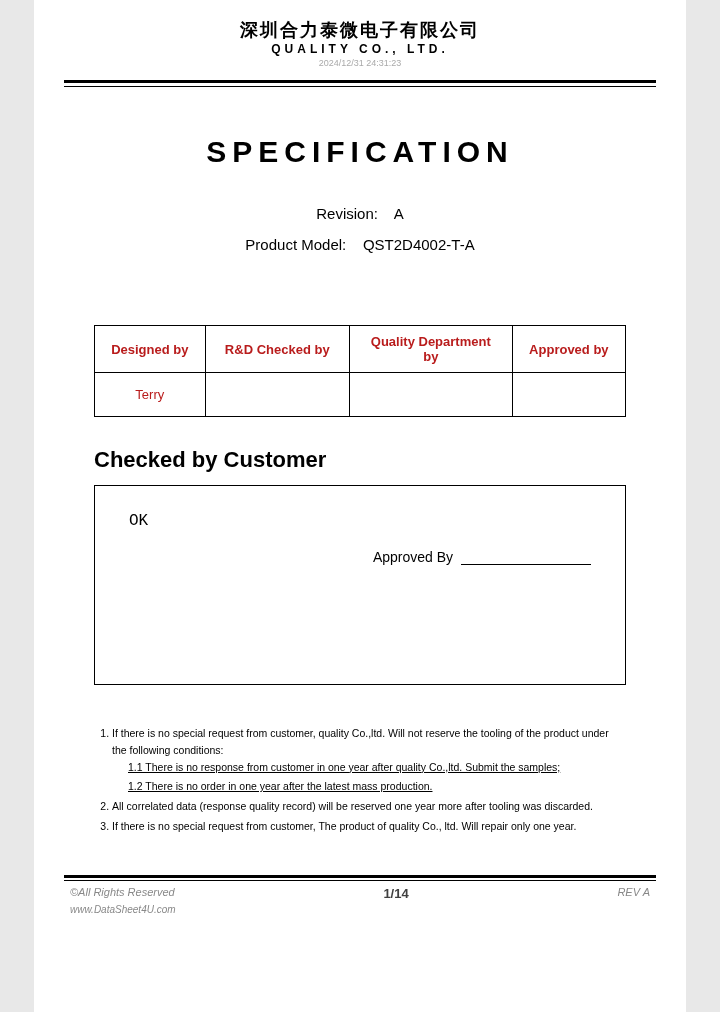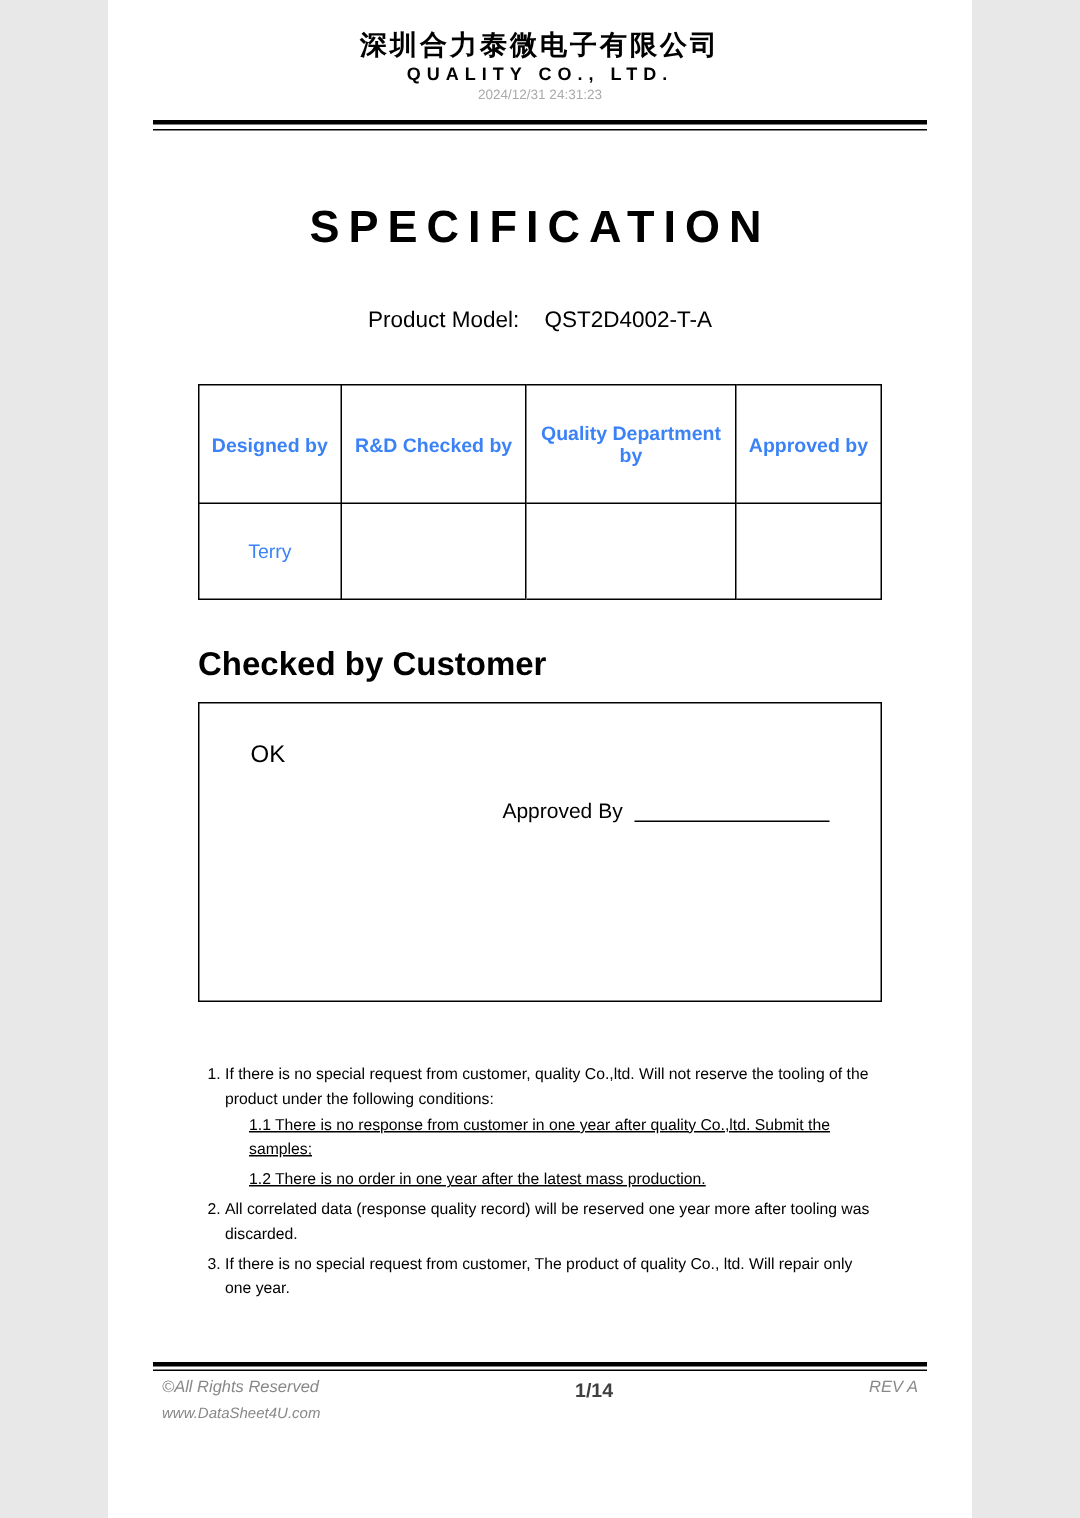--- a/index.html
+++ b/index.html
@@ -5,21 +5,21 @@
     * { margin: 0; padding: 0; box-sizing: border-box; }
     body {
       background: #e8e8e8;
       display: flex;
       justify-content: center;
       align-items: flex-start;
       min-height: 100vh;
       font-family: Arial, sans-serif;
     }
     .page {
-      width: 576px;
+      width: 652px;
       min-height: 1012px;
       background: #fff;
       position: relative;
       padding: 0;
     }
     .header-section {
       text-align: center;
       padding-top: 18px;
       padding-bottom: 6px;
     }
@@ -62,41 +62,41 @@
     }
     .revision-row {
       text-align: center;
       font-size: 15px;
       margin-bottom: 14px;
       color: #000;
     }
     .product-model-row {
       text-align: center;
       font-size: 15px;
-      margin-bottom: 34px;
+      margin-bottom: 72px;
       color: #000;
     }
     .spec-label {
       font-weight: normal;
     }
     .spec-value {
       font-weight: normal;
     }
     
     .approval-table {
       width: 100%;
       border-collapse: collapse;
       margin-bottom: 30px;
     }
     .approval-table th, .approval-table td {
       border: 1.5px solid #000;
       text-align: center;
-      padding: 24px 6px;
+      padding: 8px 6px;
       font-size: 13px;
-      color: #3b82f6;
+      color: #b91c1c;
     }
     .approval-table th {
       font-weight: bold;
       background: #fff;
     }
     .approval-table td {
       font-weight: normal;
       height: 44px;
     }
     
@@ -114,20 +114,21 @@
       width: 100%;
       min-height: 200px;
       padding: 26px 34px 20px 34px;
       margin-bottom: 40px;
       position: relative;
     }
     .customer-box .ok {
       font-size: 16px;
       margin-bottom: 18px;
       color: #000;
+      font-family: Liberation Mono, monospace;
     }
     .customer-box .ng {
       font-size: 16px;
       margin-bottom: 60px;
       color: #000;
     }
     .approved-by-line {
       text-align: right;
       font-size: 14px;
       color: #000;
@@ -197,20 +198,25 @@
     <div class="company-name-en">QUALITY   CO.,   LTD.</div>
     <div class="watermark">2024/12/31 24:31:23</div>
   </div>
   <div class="top-border"></div>
   <div class="bottom-border-header"></div>
 
   <div class="main-content">
 
     <div class="title">SPECIFICATION</div>
 
+    <div class="revision-row">
+      <span class="spec-label">Revision:</span>
+      &nbsp;&nbsp;
+      <span class="spec-value">A</span>
+    </div>
 
     <div class="product-model-row">
       <span class="spec-label">Product Model:</span>
       &nbsp;&nbsp;
       <span class="spec-value">QST2D4002-T-A</span>
     </div>
 
     <table class="approval-table">
       <thead>
         <tr>

